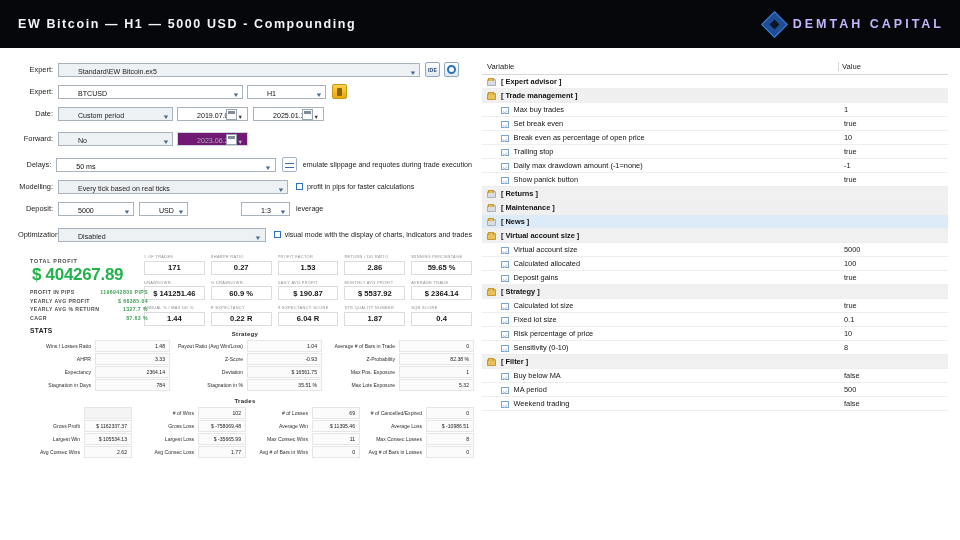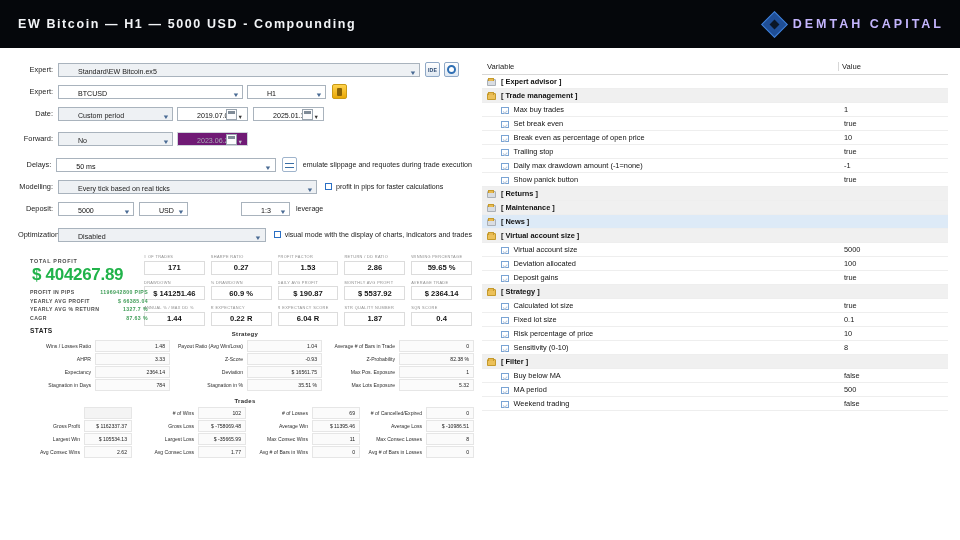--- a/index.html
+++ b/index.html
@@ -306,21 +306,21 @@
       <div class="ctl" style="width:230px">
         <span class="txt">50 ms</span>
         <span class="caret"></span>
       </div>
       <div class="slidericon" style="margin-left:6px"></div>
       <div class="sidetxt" style="margin-left:6px">emulate slippage and requotes during trade execution</div>
     </div>
 
     <div class="frow">
       <div class="flabel" style="width:40px">Modelling:</div>
-      <div class="ctl dim" style="width:259px">
+      <div class="ctl dim" style="width:230px">
         <span class="txt">Every tick based on real ticks</span>
         <span class="caret"></span>
       </div>
       <div style="display:flex;align-items:center;margin-left:8px">
         <span class="chk"></span>
         <span class="sidetxt">profit in pips for faster calculations</span>
       </div>
     </div>
 
     <div class="frow">
@@ -620,21 +620,21 @@
         <div class="vrow">
           <div class="vname">
             <span class="vchk"></span>
             <span>Virtual account size</span>
           </div>
           <div class="vval">5000</div>
         </div>
         <div class="vrow">
           <div class="vname">
             <span class="vchk"></span>
-            <span>Deviation allocated</span>
+            <span>Calculated allocated</span>
           </div>
           <div class="vval">100</div>
         </div>
         <div class="vrow">
           <div class="vname">
             <span class="vchk"></span>
             <span>Deposit gains</span>
           </div>
           <div class="vval">true</div>
         </div>

